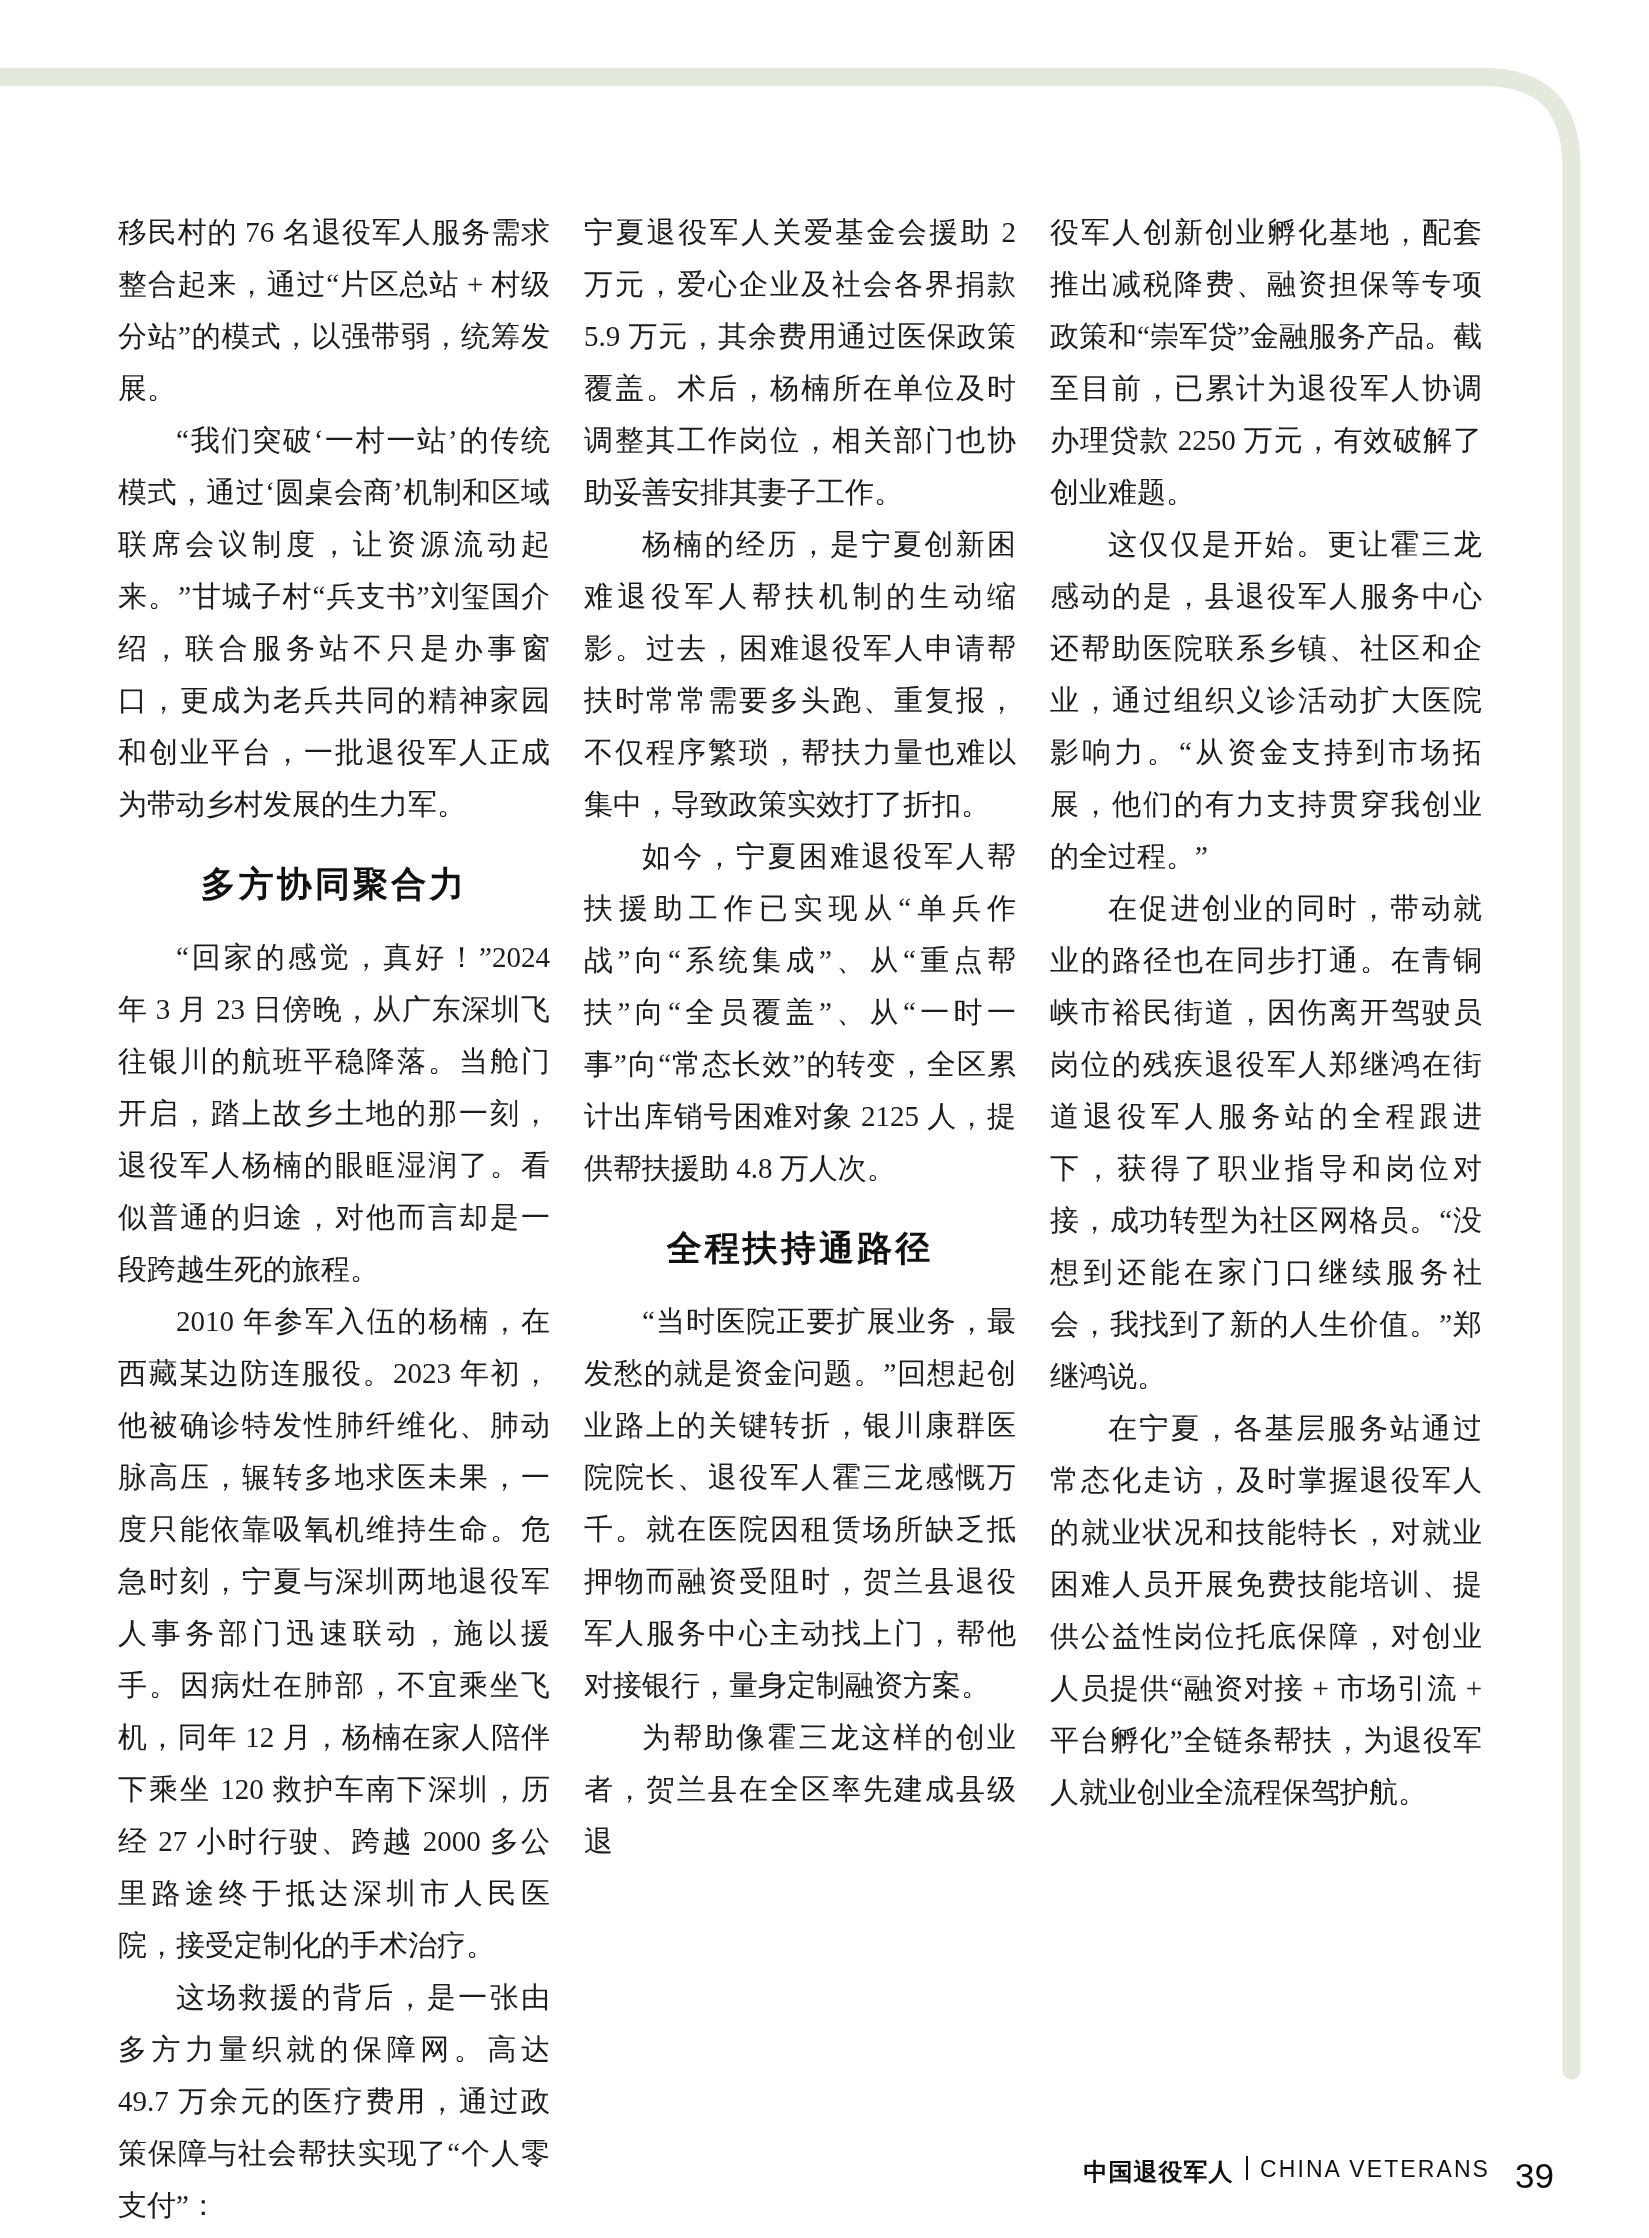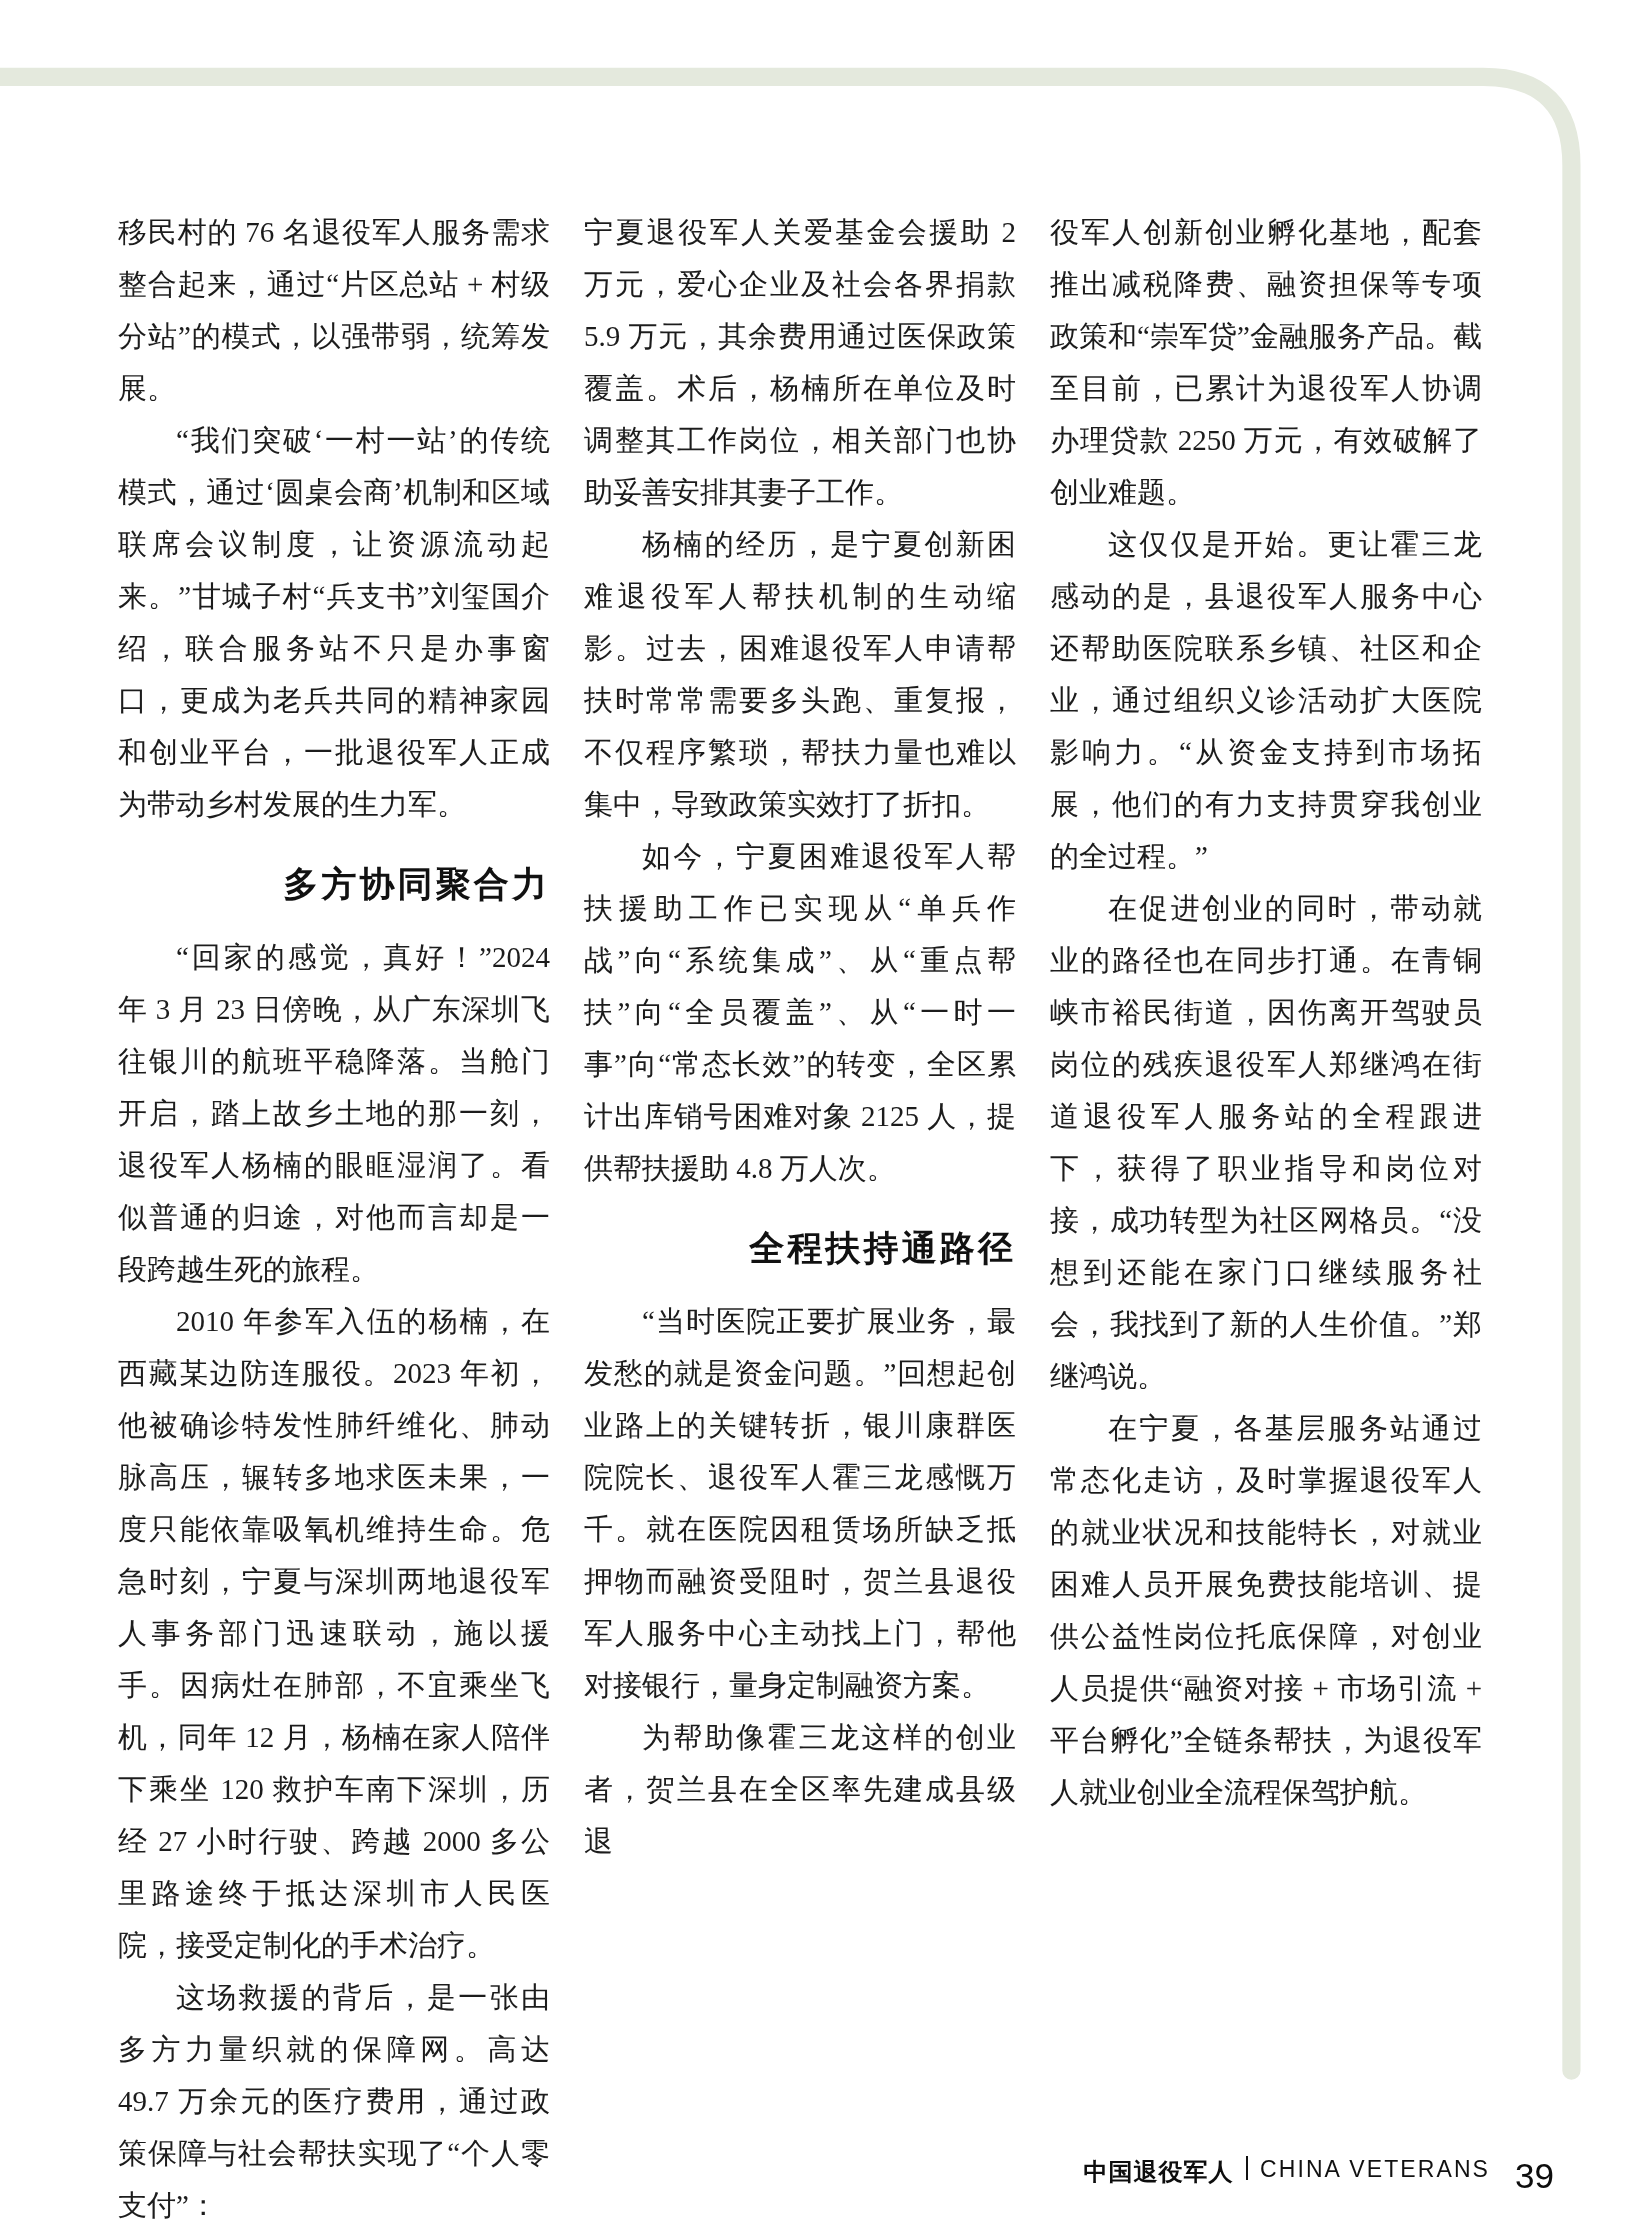--- a/index.html
+++ b/index.html
@@ -17,21 +17,21 @@
     display:flex;gap:34px;
   }
   .col{
     width:432px;
     font-size:29px;line-height:52px;
     text-align:justify;text-justify:inter-ideograph;
   }
   .col p{margin:0;padding:0;}
   .col p.indent{text-indent:2em;}
   h2.section{
-    font-size:35px;font-weight:bold;text-align:right;
+    font-size:35px;font-weight:bold;text-align:center;
     margin:29px 0 20px 0;letter-spacing:3.1px;color:#111;
   }
   .footer{
     position:absolute;top:2156px;right:96px;
     display:flex;align-items:flex-start;white-space:nowrap;
   }
   .footer .cn{
     font-family:"Liberation Sans", sans-serif;font-weight:bold;
     font-size:24px;color:#0d0d0d;letter-spacing:1px;
   }

